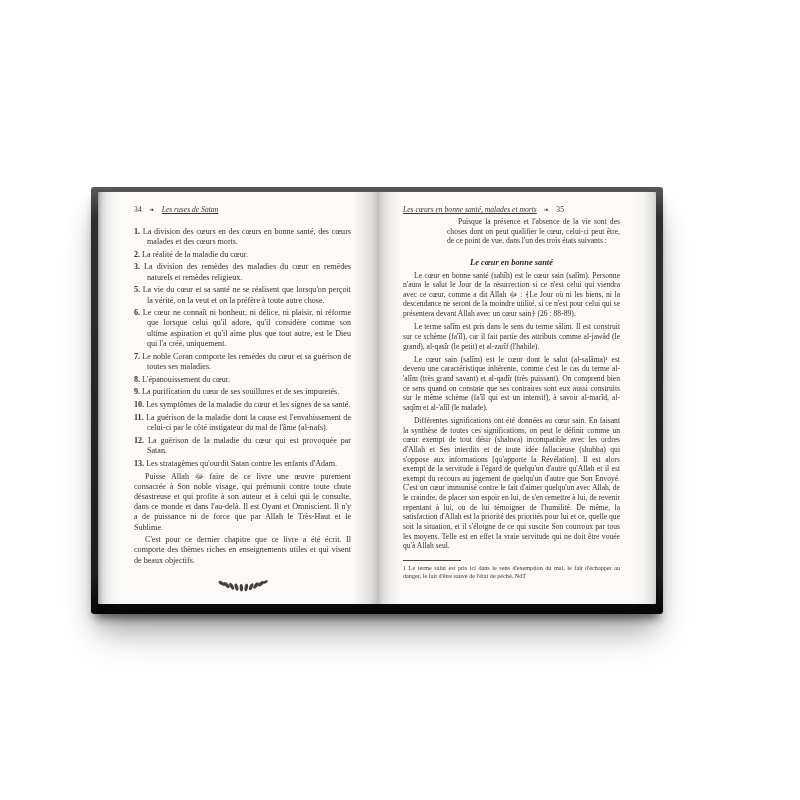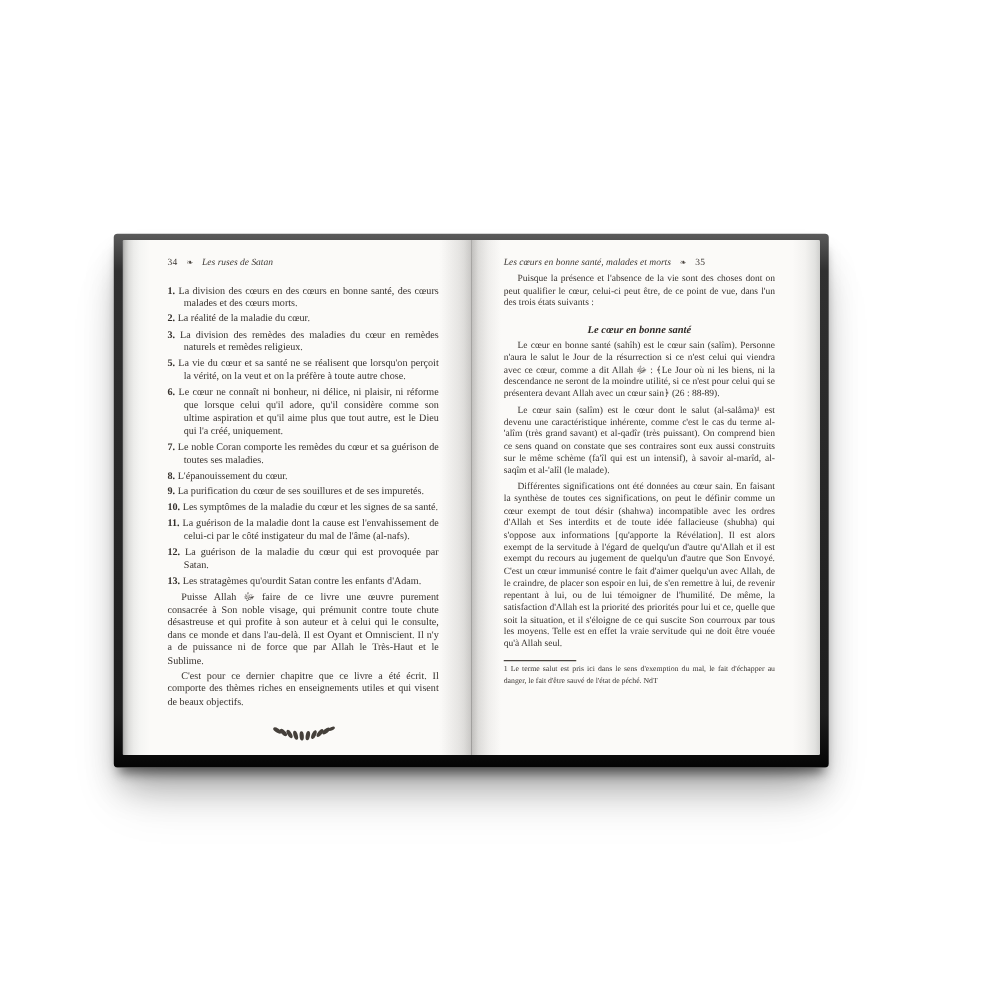--- a/index.html
+++ b/index.html
@@ -39,40 +39,40 @@
   .spine-shadow{
     position:absolute;left:50%;top:5px;bottom:10px;width:48px;transform:translateX(-50%);
     background:linear-gradient(to right,rgba(0,0,0,0) 0%,rgba(40,35,30,.07) 38%,rgba(40,35,30,.14) 50%,rgba(40,35,30,.06) 62%,rgba(0,0,0,0) 100%);
     pointer-events:none;
   }
 
   
   .ph{display:flex;align-items:baseline;font-size:7.6px;color:#3c3733;line-height:1;}
   .ph .pnum{letter-spacing:.3px;}
   .ph .fleuron{font-size:6.5px;margin:0 7px;color:#4a443f;}
-  .ph .rtitle{font-style:italic;}
+  .ph .rtitle{font-style:italic;text-decoration:underline;}
   .left-ph{justify-content:flex-start;}
   .right-ph{justify-content:flex-start;}
 
   
   .toc{margin-top:13px;font-size:8.1px;line-height:1.26;text-align:justify;}
   .toc-item{padding-left:13px;text-indent:-13px;margin-bottom:2.6px;}
   .toc-item .n{font-weight:bold;}
   .para{font-size:8.1px;line-height:1.26;text-align:justify;text-indent:11px;margin:2.5px 0 0 0;}
   .ornament{margin-top:12px;text-align:center;}
   .ornament svg{display:inline-block;}
 
   
   .page.right .para{font-size:7.6px;line-height:1.27;margin-top:3.5px;}
   .chapter-title{
     margin:14px 0 0 0;font-size:10.6px;font-weight:bold;text-align:center;
     line-height:1.32;letter-spacing:.2px;color:#2e2a26;
   }
   .chapter-title .line{display:block;}
-  .intro{margin-top:9px;}
+  .intro{margin-top:9px;margin-left:44px;}
   .section-heading{
     margin:12px 0 2px 0;font-size:8.4px;font-style:italic;font-weight:bold;
     text-align:center;color:#2e2a26;
   }
   .footnote{margin-top:9px;}
   .fn-rule{width:58px;border-top:0.8px solid #4a443f;margin-bottom:3px;}
   .fn-text{font-size:6.2px;line-height:1.35;margin:0;text-align:justify;color:#3c3733;}
 </style>
 </head>
 <body>
@@ -130,20 +130,21 @@
           <span class="fleuron">❧</span>
           <span class="pnum">35</span>
         </header>
 
 
         <p class="para intro">Puisque la présence et l'absence de la vie sont des choses dont on peut qualifier le cœur, celui-ci peut être, de ce point de vue, dans l'un des trois états suivants :</p>
 
         <h2 class="section-heading">Le cœur en bonne santé</h2>
 
         <p class="para">Le cœur en bonne santé (sahîh) est le cœur sain (salîm). Personne n'aura le salut le Jour de la résurrection si ce n'est celui qui viendra avec ce cœur, comme a dit Allah ﷻ : ﴾Le Jour où ni les biens, ni la descendance ne seront de la moindre utilité, si ce n'est pour celui qui se présentera devant Allah avec un cœur sain﴿ (26 : 88-89).</p>
+        <p class="para">Le terme salîm est pris dans le sens du terme sâlim. Il est construit sur ce schème (fa'îl), car il fait partie des attributs comme al-jawâd (le grand), al-qasîr (le petit) et al-zarîf (l'habile).</p>
         <p class="para">Le cœur sain (salîm) est le cœur dont le salut (al-salâma)¹ est devenu une caractéristique inhérente, comme c'est le cas du terme al-'alîm (très grand savant) et al-qadîr (très puissant). On comprend bien ce sens quand on constate que ses contraires sont eux aussi construits sur le même schème (fa'îl qui est un intensif), à savoir al-marîd, al-saqîm et al-'alîl (le malade).</p>
         <p class="para">Différentes significations ont été données au cœur sain. En faisant la synthèse de toutes ces significations, on peut le définir comme un cœur exempt de tout désir (shahwa) incompatible avec les ordres d'Allah et Ses interdits et de toute idée fallacieuse (shubha) qui s'oppose aux informations [qu'apporte la Révélation]. Il est alors exempt de la servitude à l'égard de quelqu'un d'autre qu'Allah et il est exempt du recours au jugement de quelqu'un d'autre que Son Envoyé. C'est un cœur immunisé contre le fait d'aimer quelqu'un avec Allah, de le craindre, de placer son espoir en lui, de s'en remettre à lui, de revenir repentant à lui, ou de lui témoigner de l'humilité. De même, la satisfaction d'Allah est la priorité des priorités pour lui et ce, quelle que soit la situation, et il s'éloigne de ce qui suscite Son courroux par tous les moyens. Telle est en effet la vraie servitude qui ne doit être vouée qu'à Allah seul.</p>
 
         <div class="footnote">
           <div class="fn-rule"></div>
           <p class="fn-text">1 Le terme salut est pris ici dans le sens d'exemption du mal, le fait d'échapper au danger, le fait d'être sauvé de l'état de péché. NdT</p>
         </div>
       </section>
 
     </div>

